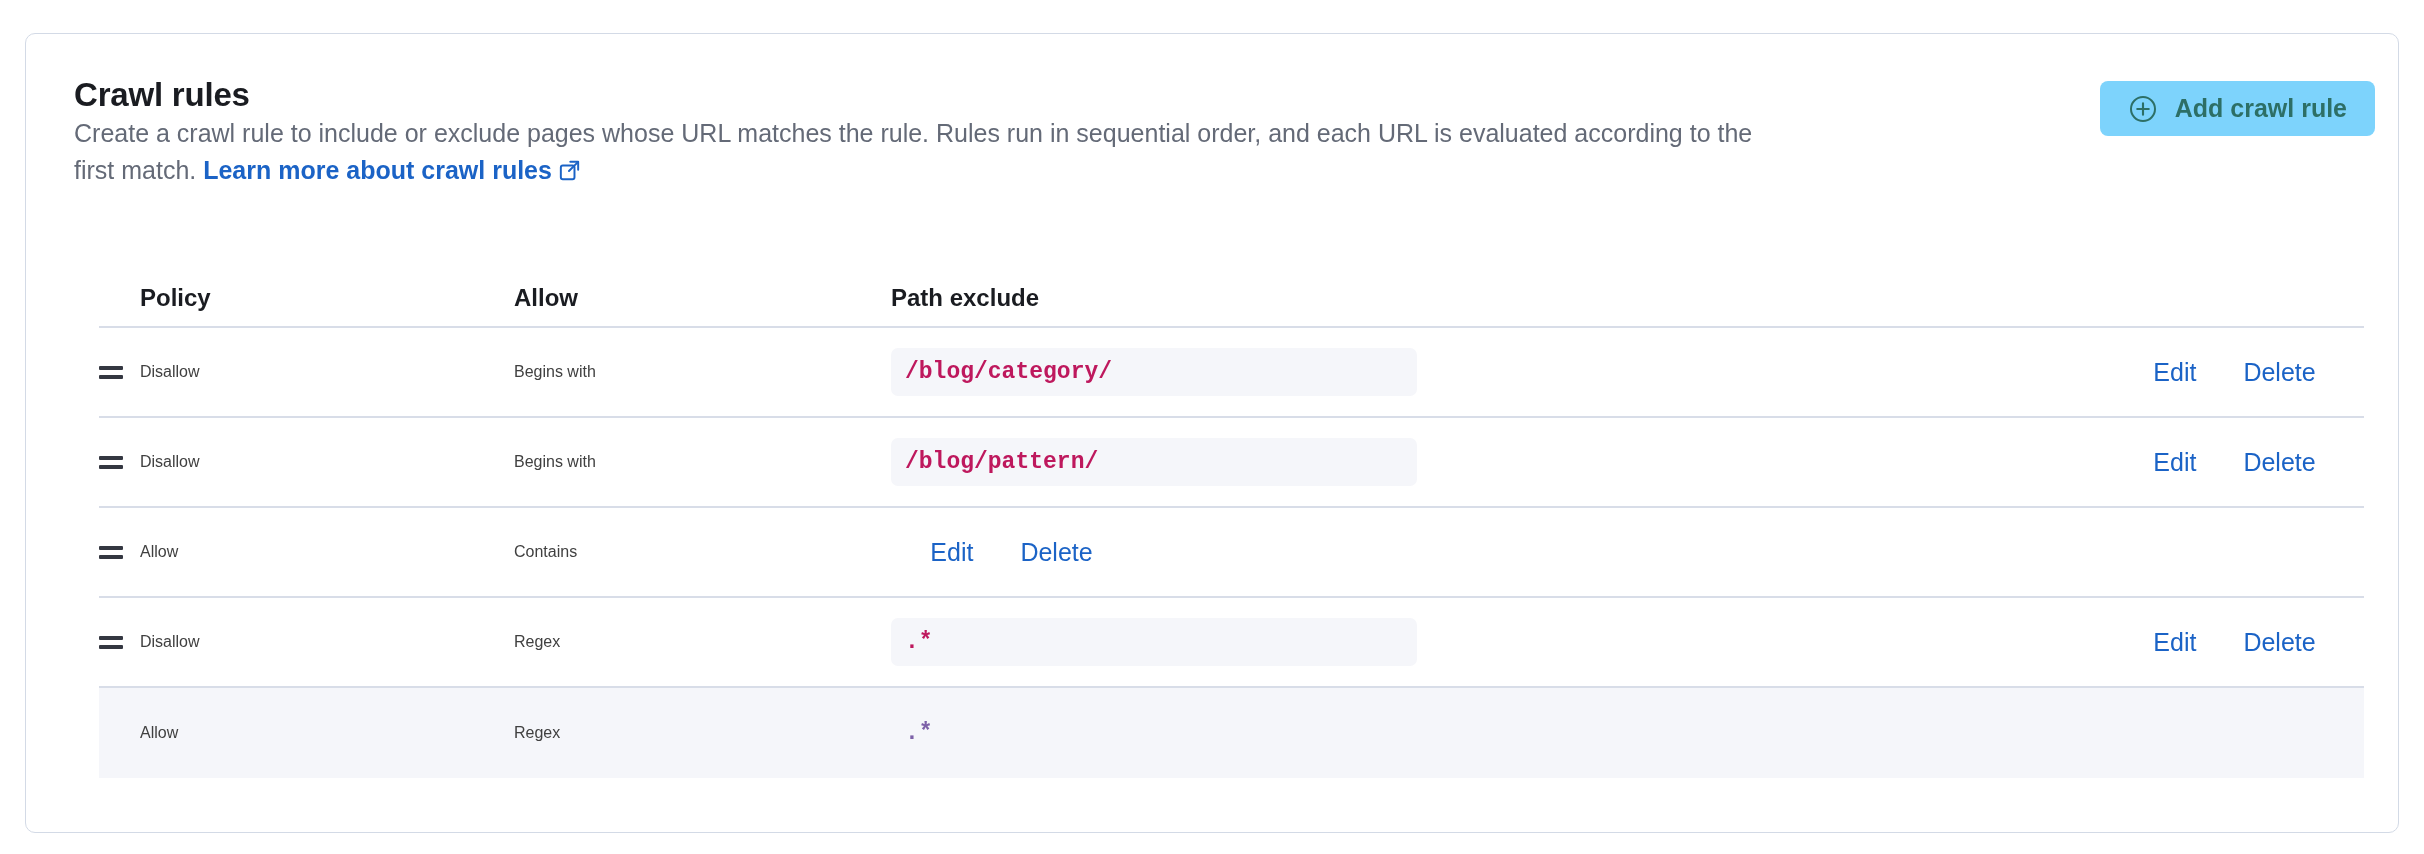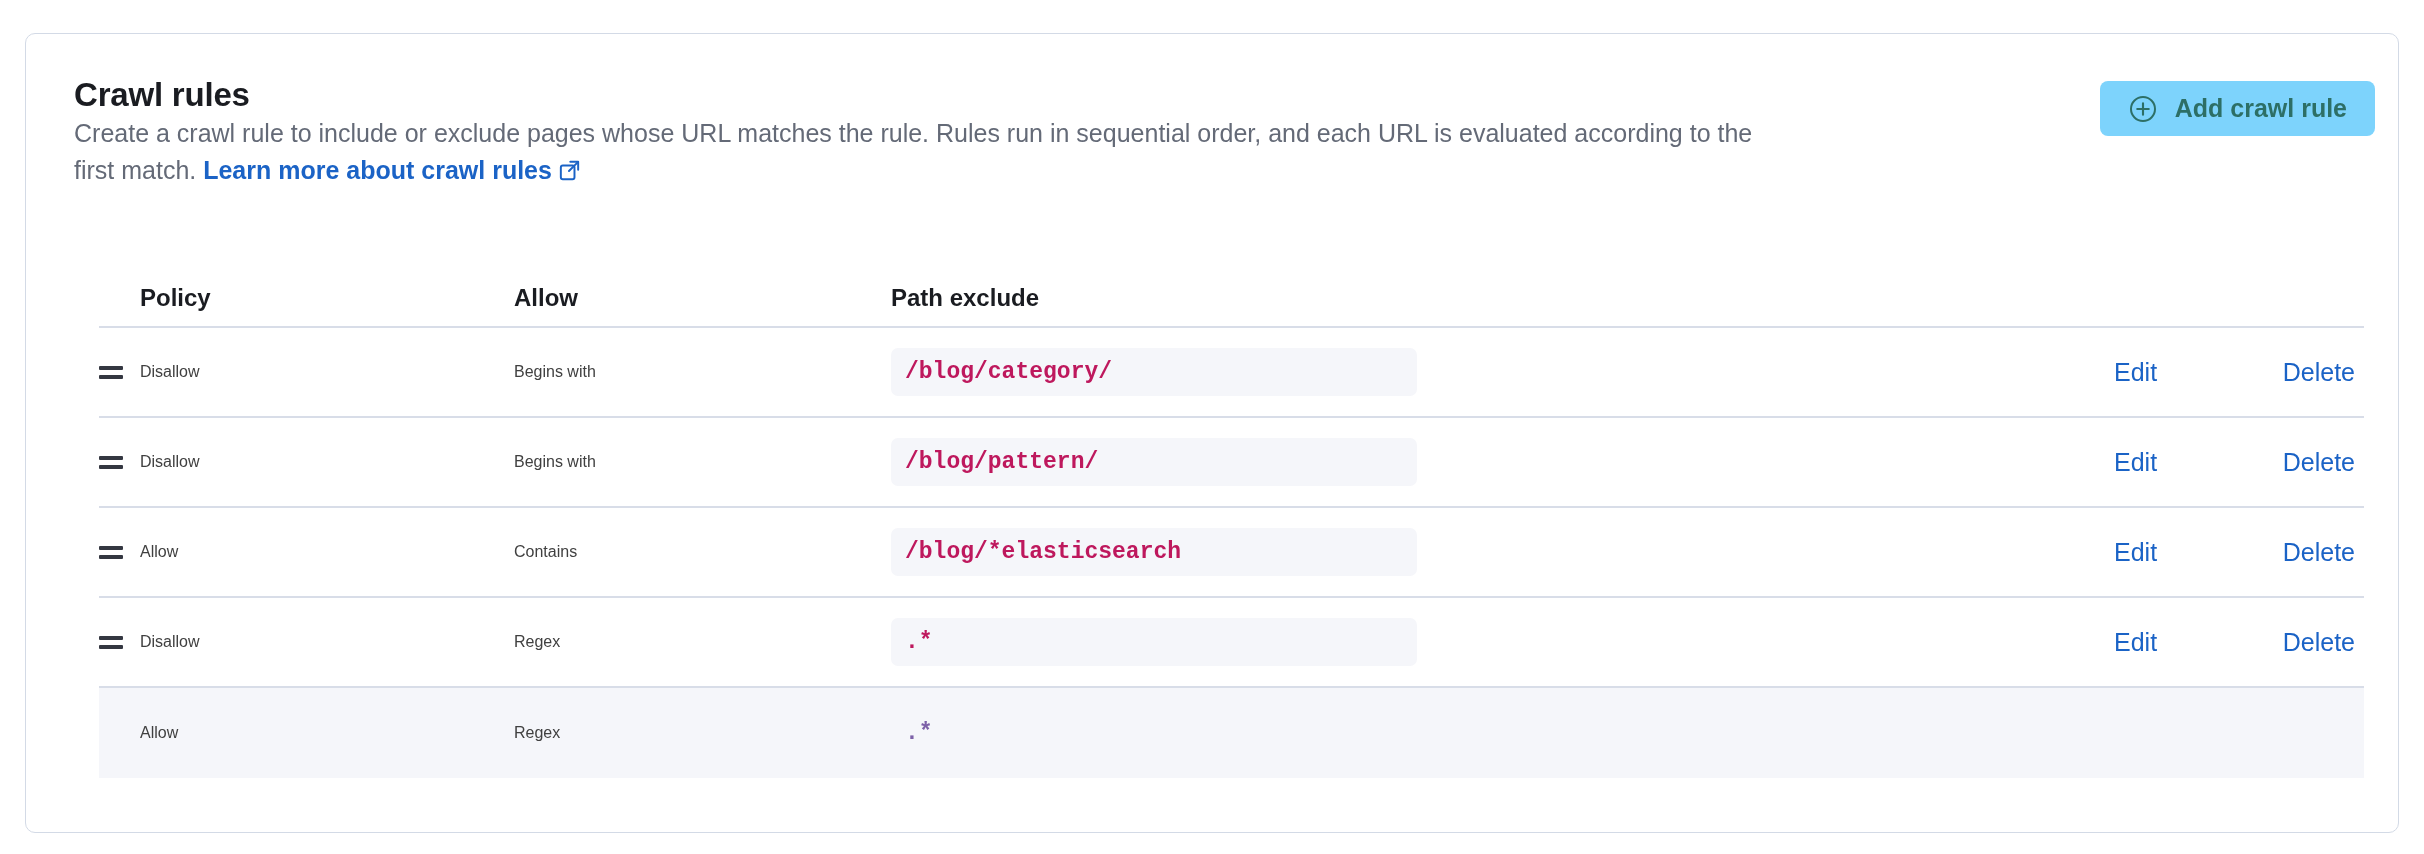--- a/index.html
+++ b/index.html
@@ -115,21 +115,21 @@
     background: #F5F6FA;
     border-bottom: none;
     margin-left: 0;
   }
 
   
   .c-handle  { width: 41px;  flex: 0 0 41px;  display: flex; align-items: center; }
   .c-policy  { width: 374px; flex: 0 0 374px; }
   .c-rule    { width: 377px; flex: 0 0 377px; }
   .c-path    { flex: 1 1 auto; }
-  .c-actions { width: 250px; flex: 0 0 250px; display: flex; justify-content: space-between; gap: 47px; padding-right: 9px; }
+  .c-actions { width: 250px; flex: 0 0 250px; display: flex; justify-content: center; gap: 47px; padding-right: 9px; }
 
   .head-pad-handle { width: 41px; flex: 0 0 41px; }
 
   .cell-text {
     font-size: 16px;
     color: #404040;
     font-weight: 400;
   }
 
   .grip {
@@ -251,23 +251,20 @@
         </div>
         <div class="row">
           <div class="c-handle">
             <div class="grip">
               <span></span>
               <span></span>
             </div>
           </div>
           <div class="c-policy cell-text">Allow</div>
           <div class="c-rule cell-text">Contains</div>
-          <div class="c-path">
-            <code class="code-chip">/blog/*elasticsearch</code>
-          </div>
           <div class="c-actions">
             <a class="act-link" href="#">Edit</a>
             <a class="act-link" href="#">Delete</a>
           </div>
         </div>
         <div class="row">
           <div class="c-handle">
             <div class="grip">
               <span></span>
               <span></span>

